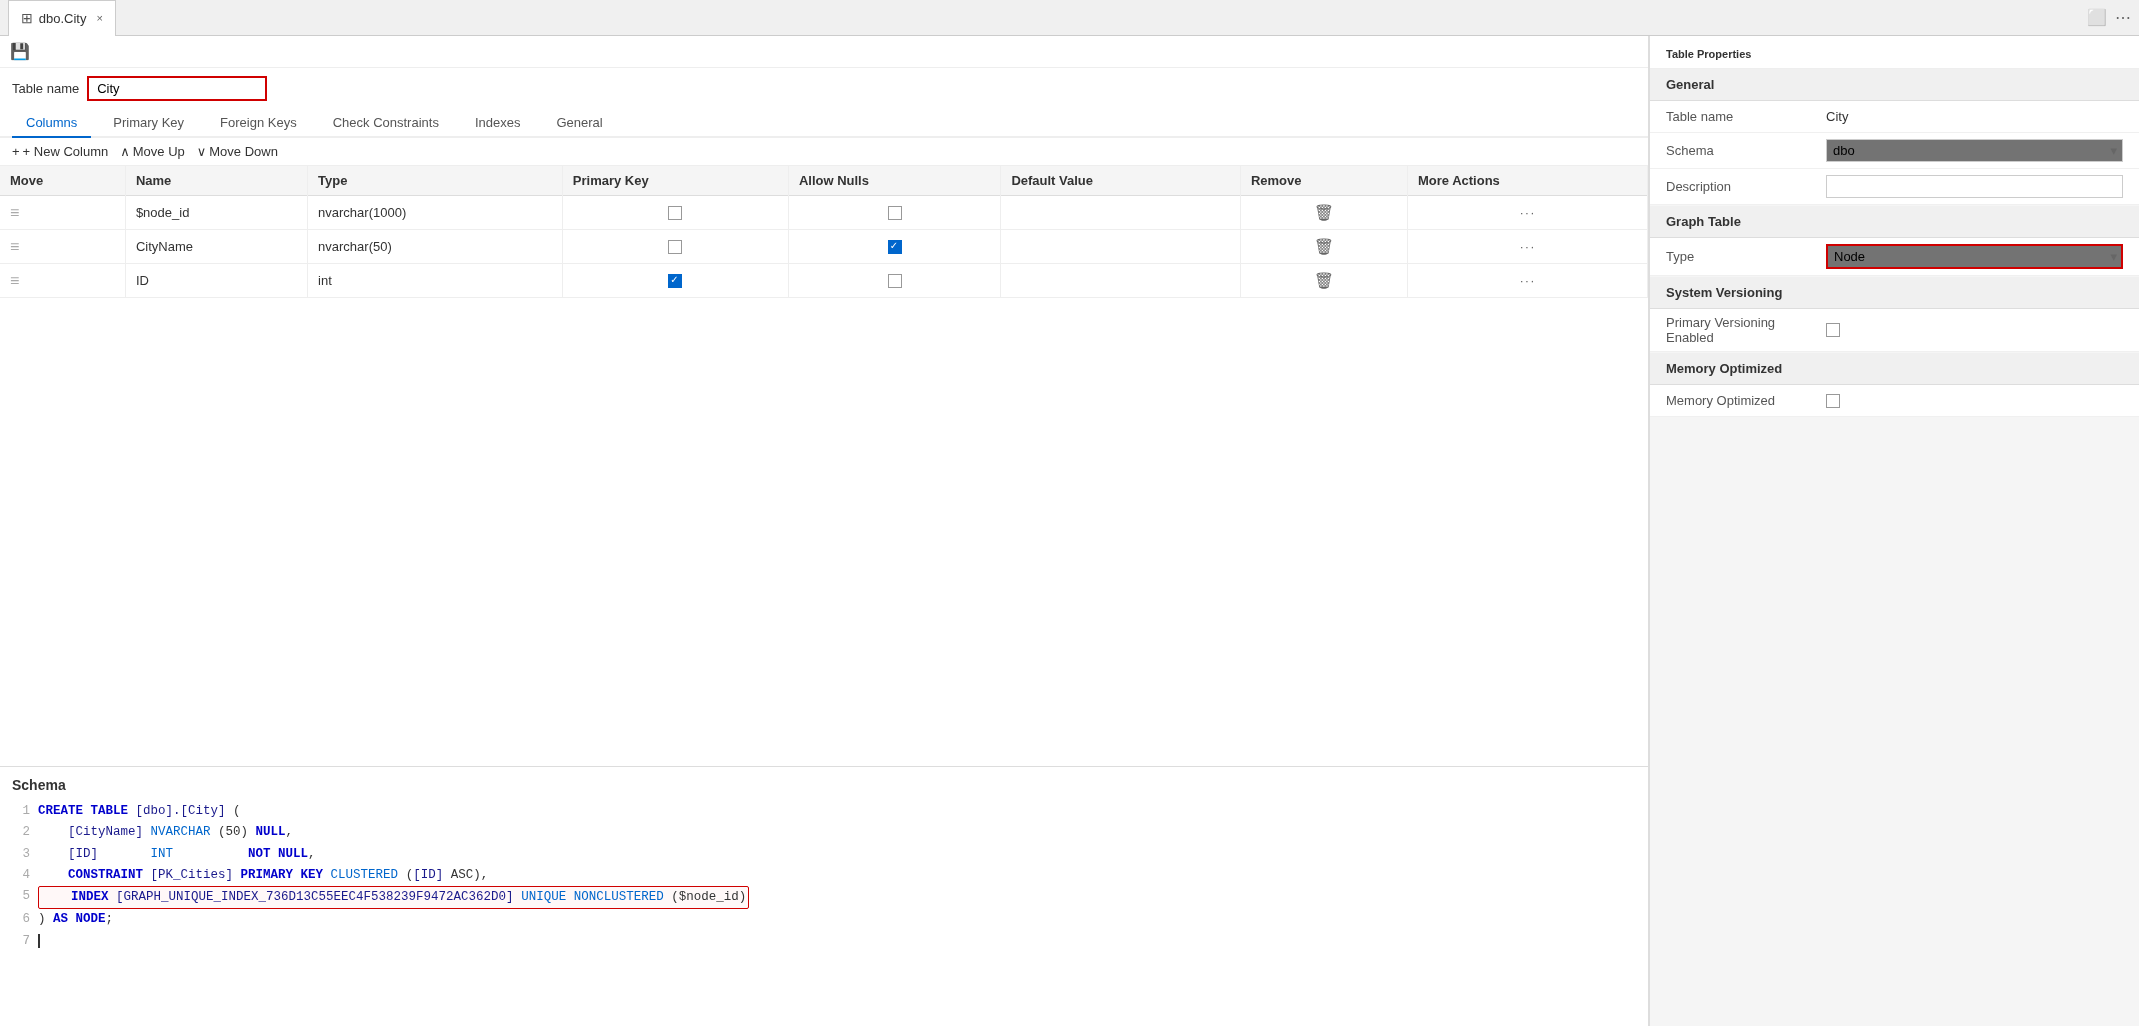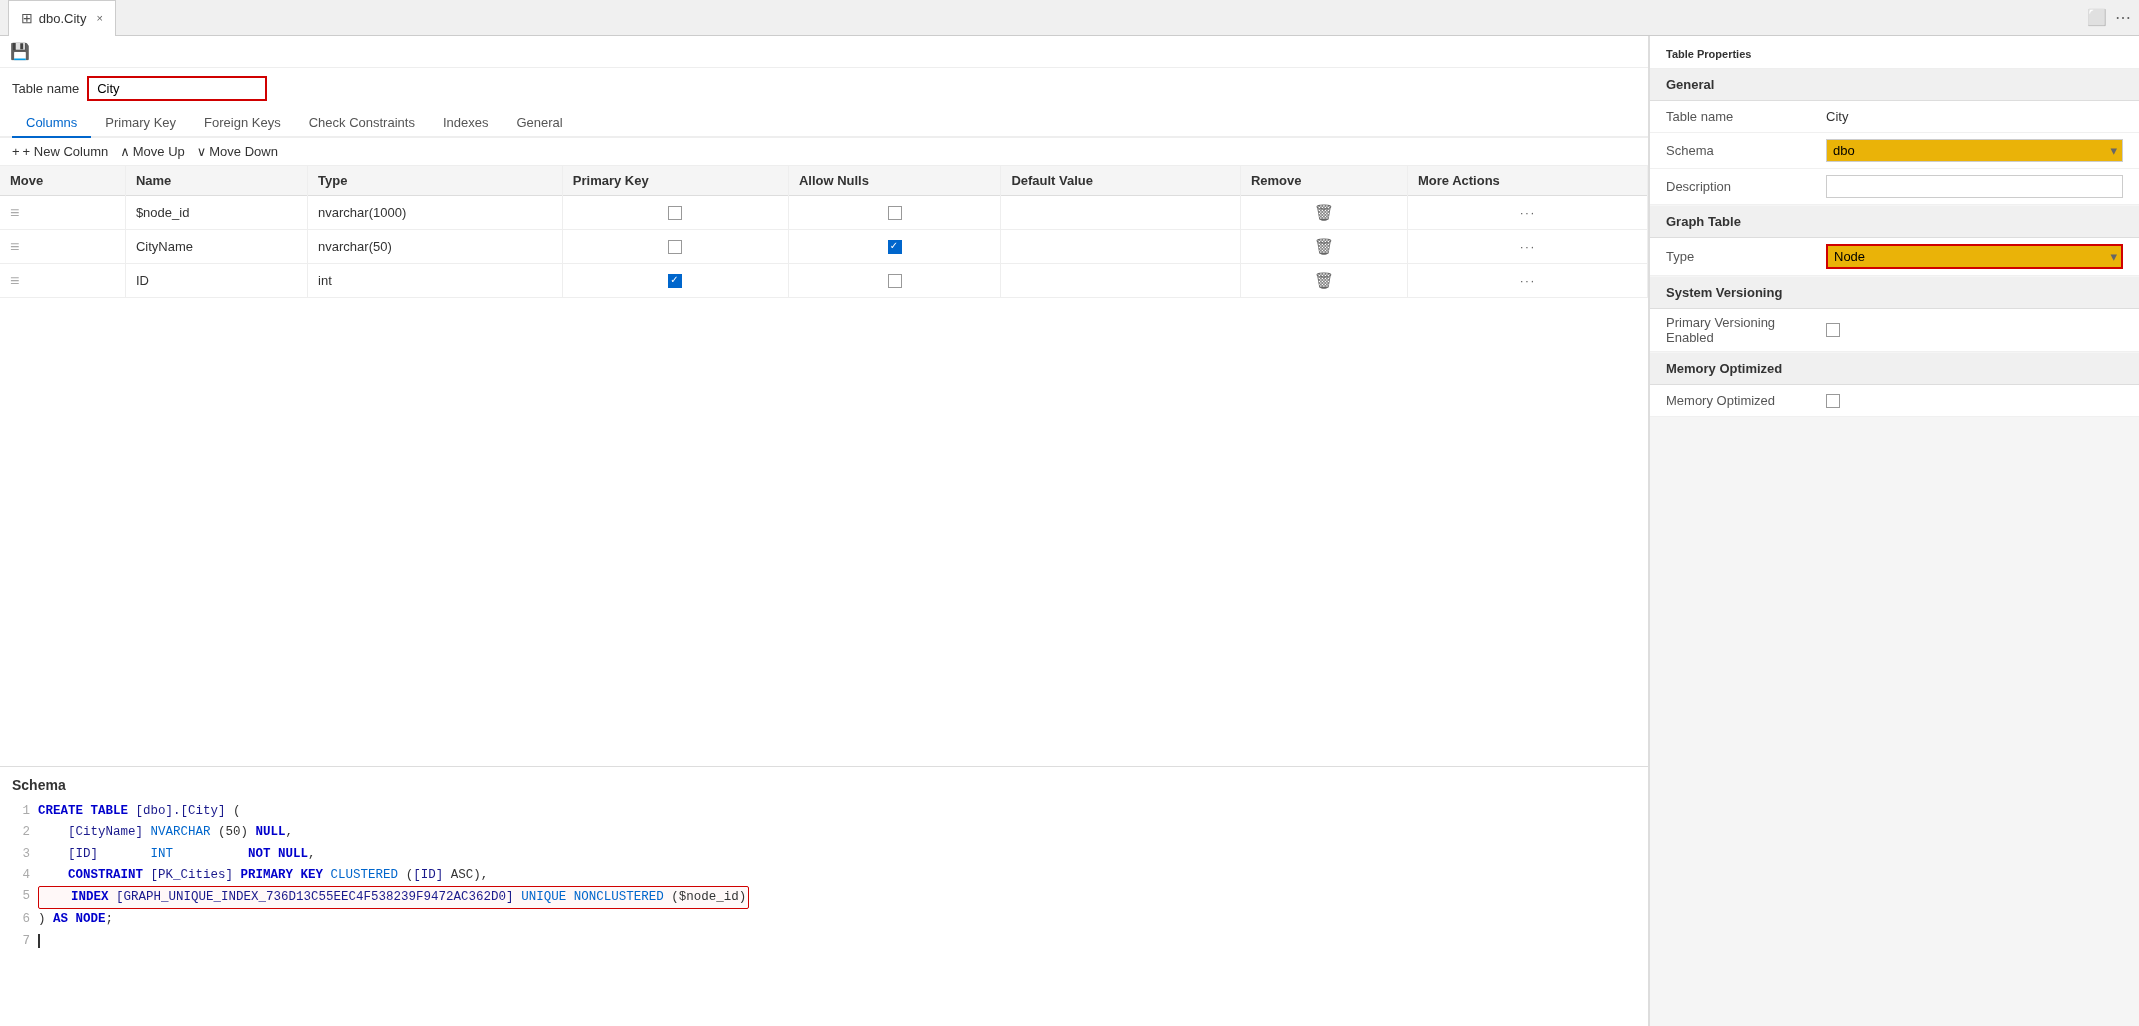--- a/index.html
+++ b/index.html
@@ -67,21 +67,21 @@
       font-size: 13px;
       width: 180px;
       outline: none;
     }
 
     
     .nav-tabs {
       display: flex;
       padding: 0 12px;
       border-bottom: 2px solid #eee;
-      gap: 0;
+      gap: 8px;
     }
     .nav-tab {
       padding: 6px 14px;
       font-size: 13px;
       cursor: pointer;
       color: #555;
       border-bottom: 2px solid transparent;
       margin-bottom: -2px;
     }
     .nav-tab.active {
@@ -244,21 +244,21 @@
       flex: 1;
       position: relative;
       display: flex;
       align-items: center;
     }
     .props-select {
       width: 100%;
       padding: 3px 6px;
       font-size: 13px;
       border: 1px solid #ccc;
-      background: #eab308;
+      background: #737373;
       appearance: none;
       outline: none;
     }
     .props-select.highlighted {
       border: 2px solid #d00000;
     }
     .select-arrow {
       position: absolute;
       right: 6px;
       color: #666;

